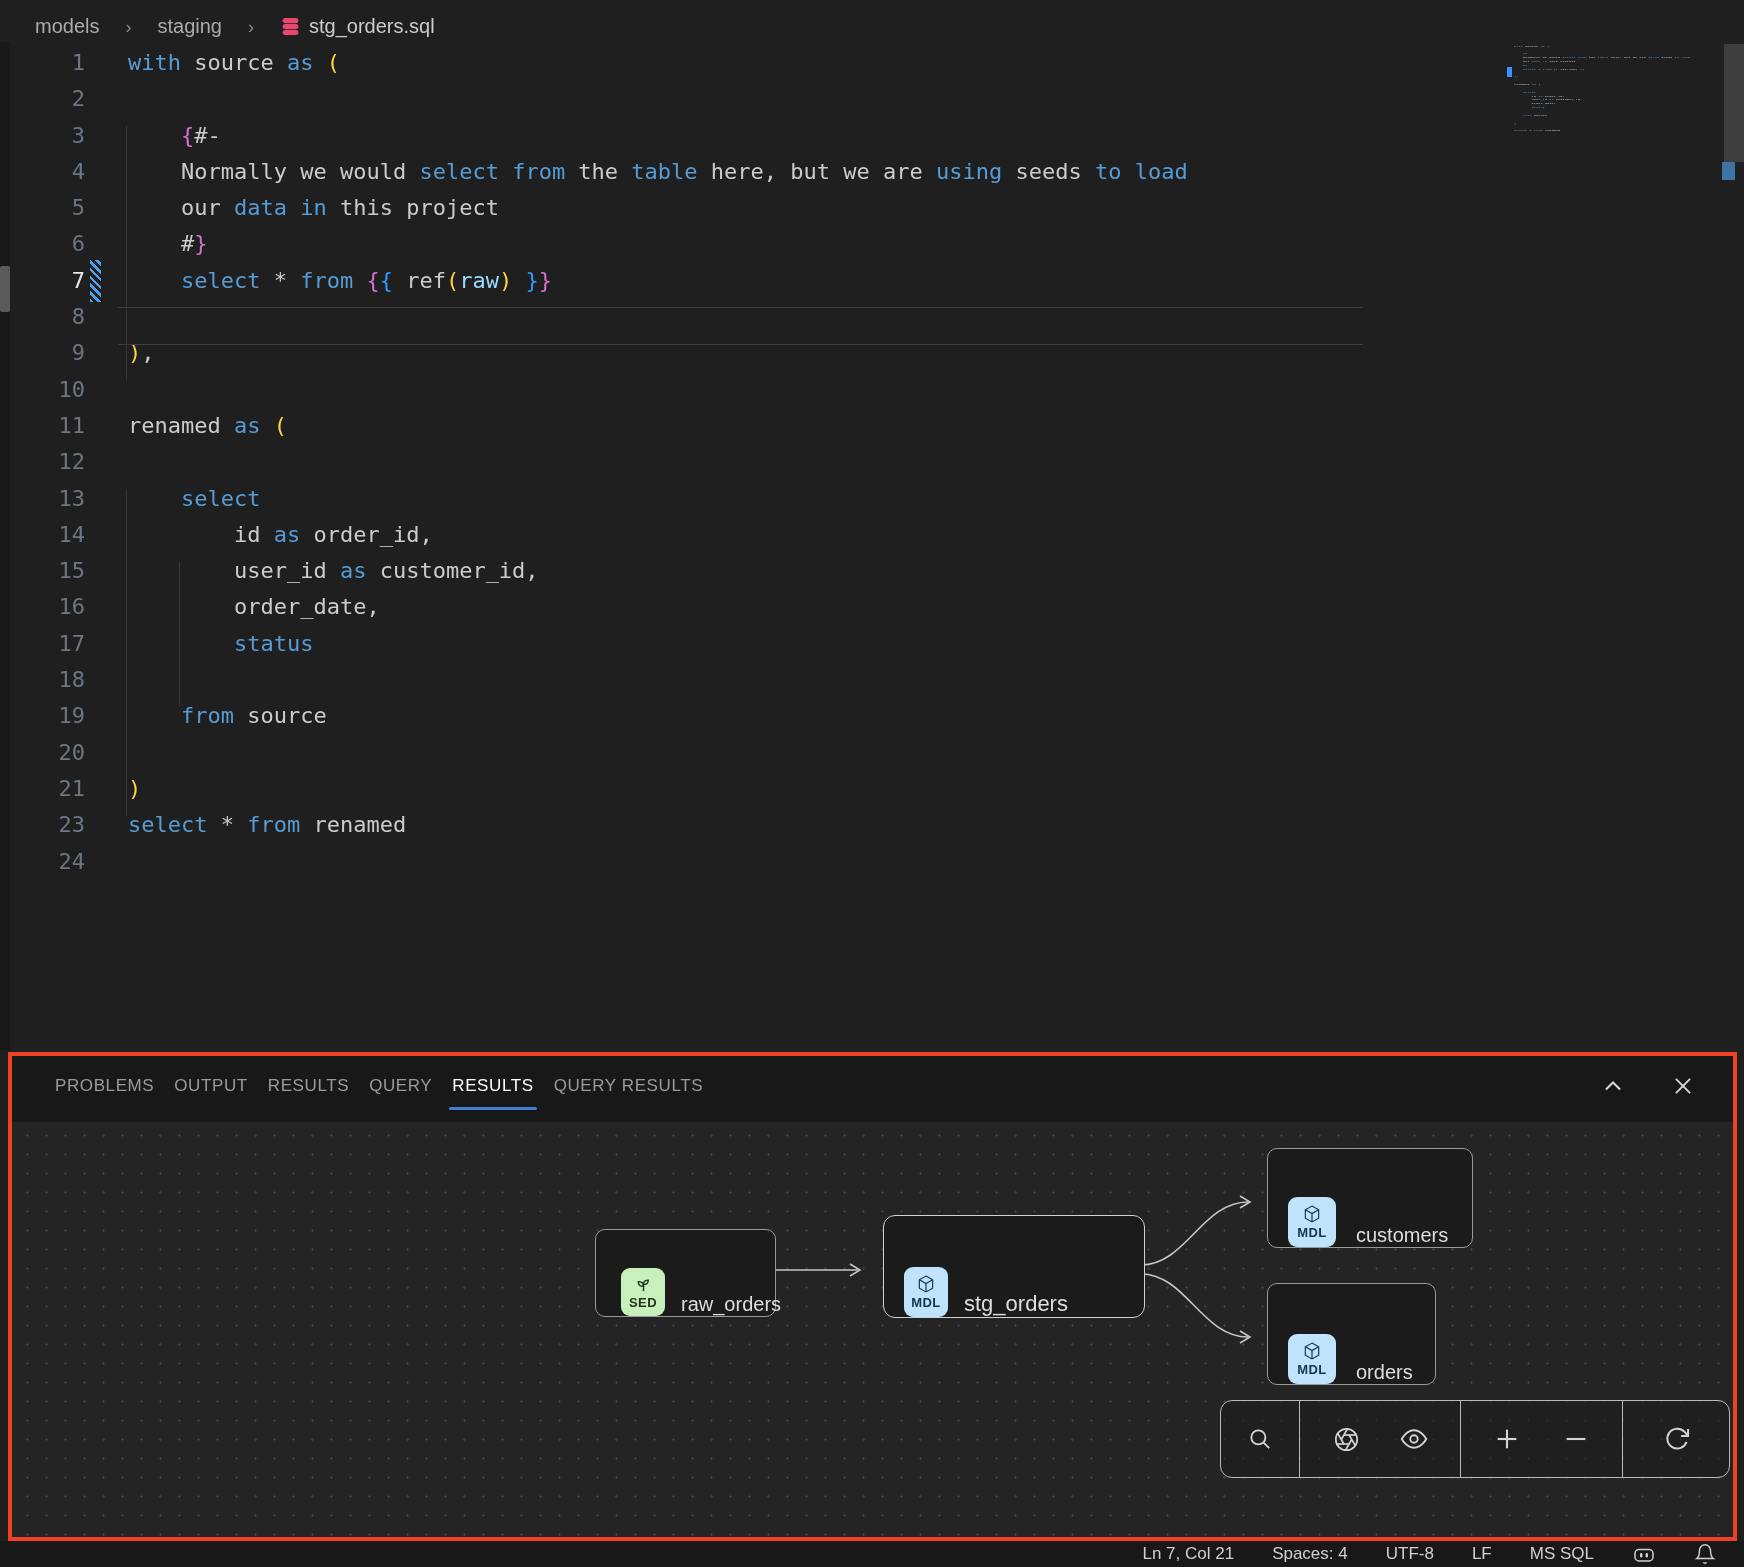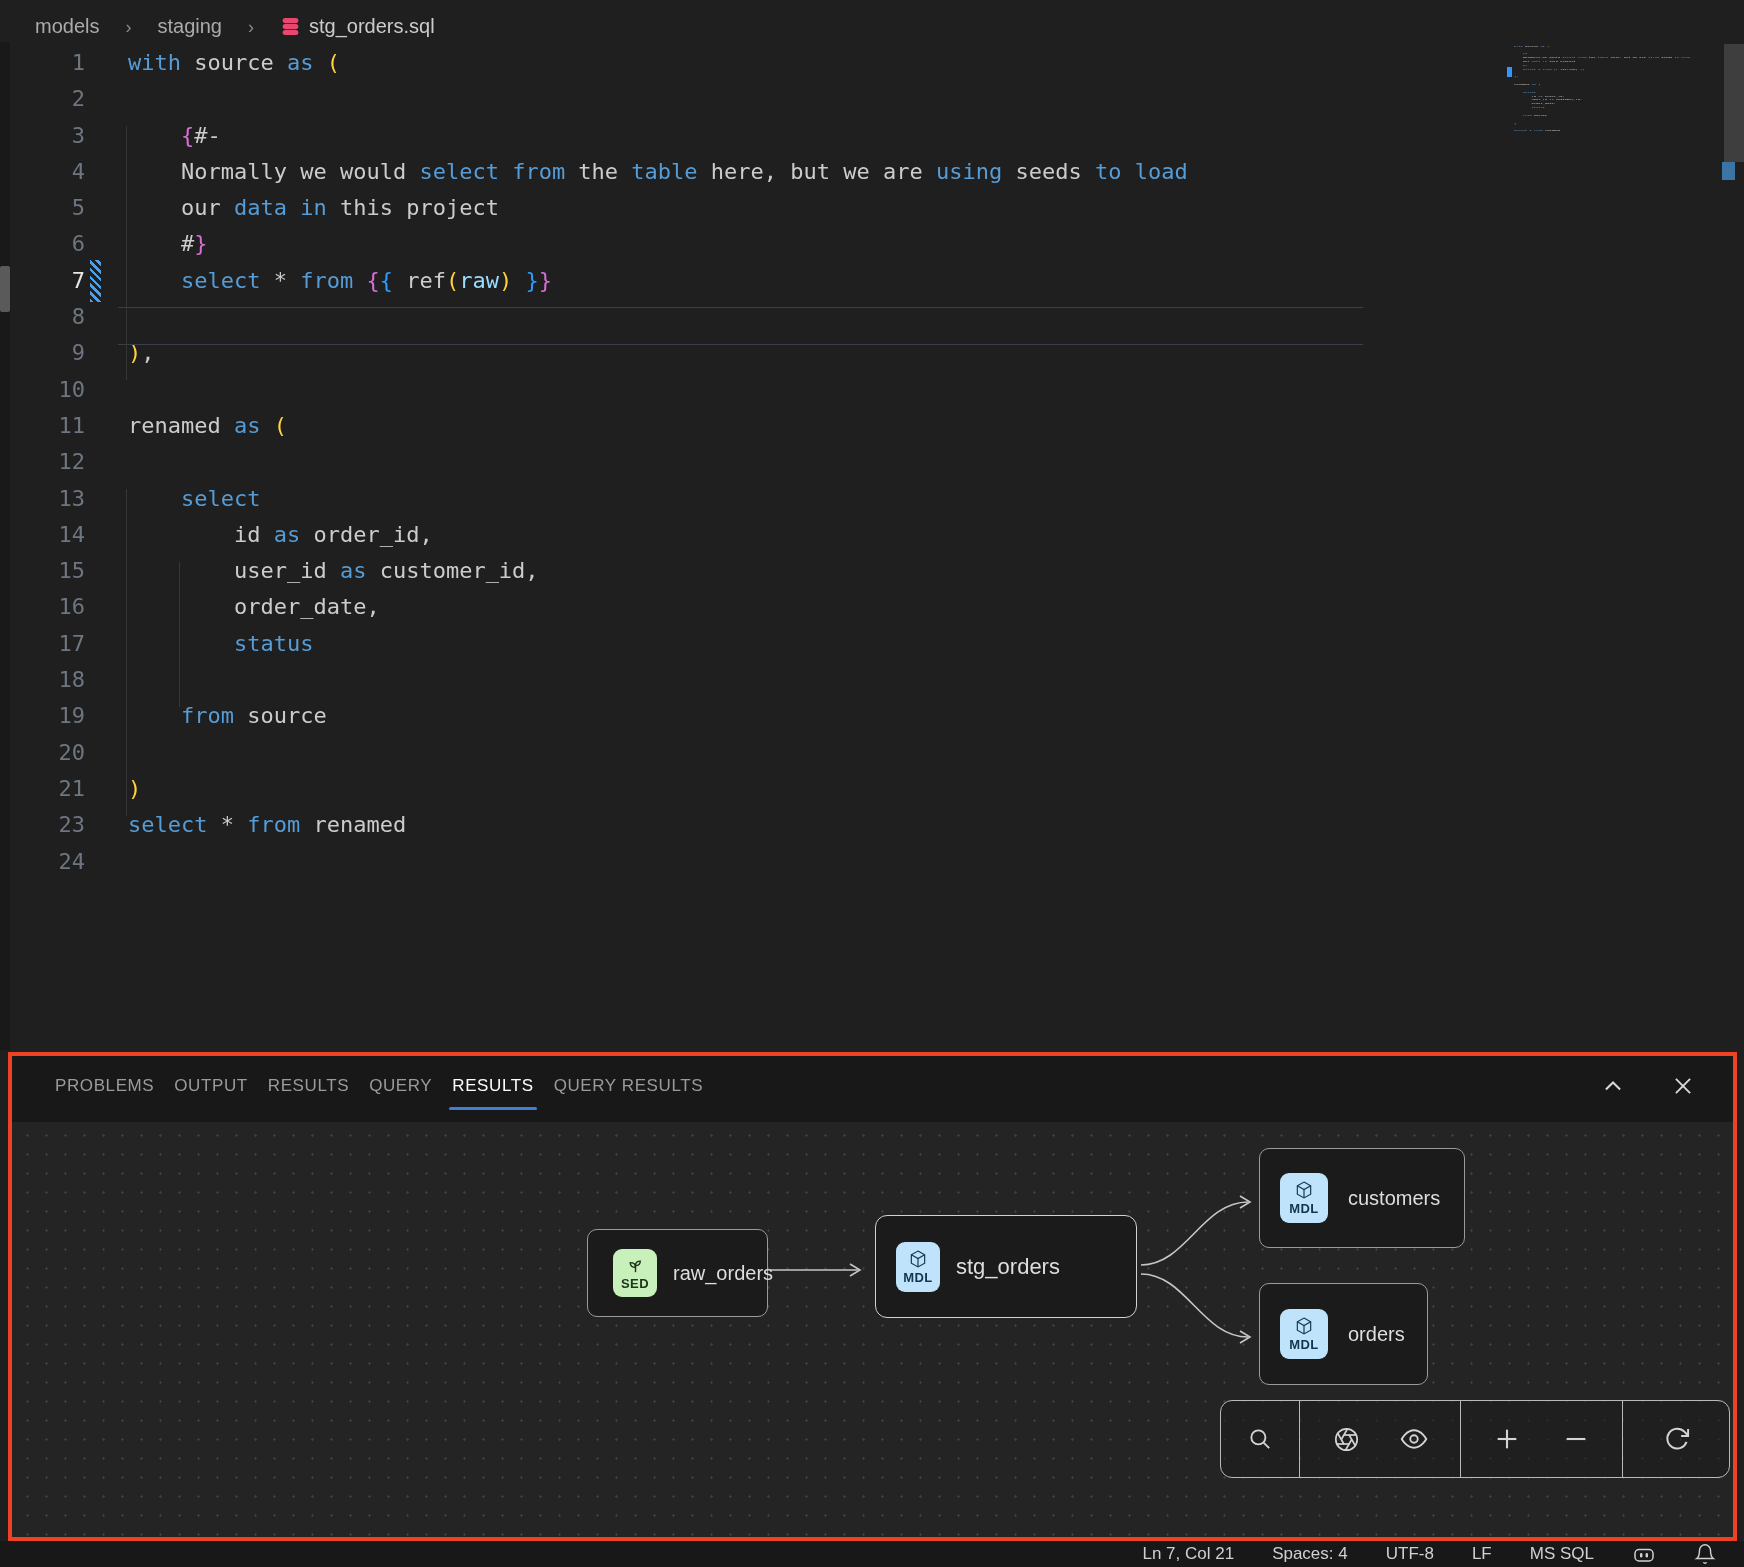--- a/index.html
+++ b/index.html
@@ -53,22 +53,22 @@
                      background:#3e7fd4;border-radius:2px;}
   .panel-actions{position:absolute;right:28px;top:8px;display:flex;gap:26px;align-items:center;}
   .panel-actions svg{display:block;}
 
   .panel-content{position:absolute;left:12px;top:1122px;width:1721px;height:415px;background:#242425;
       background-image:radial-gradient(circle,#3e3e40 1.2px,transparent 1.4px);
       background-size:19px 19px;background-position:6px 4px;overflow:hidden;}
 
   .edges{position:absolute;left:0;top:0;pointer-events:none;}
 
-  .lnode{position:absolute;display:flex;align-items:center;background:#1b1b1c;border-radius:10px;
-         box-sizing:border-box;color:#dedede;}
+  .lnode{position:absolute;display:flex;align-items:flex-end;background:#1b1b1c;border-radius:10px;
+         box-sizing:border-box;color:#dedede;margin-left:8px;}
   .node-raw{left:587px;top:1229px;width:181px;height:88px;padding-left:25px;gap:16px;border:1.4px solid #9a9a9a;font-size:20px;}
   .node-stg{left:875px;top:1215px;width:262px;height:103px;padding-left:20px;gap:16px;border:1.8px solid #d2d2d2;border-radius:12px;font-size:22px;}
   .node-customers{left:1259px;top:1148px;width:206px;height:100px;padding-left:20px;gap:20px;border:1.4px solid #9a9a9a;font-size:20px;}
   .node-orders{left:1259px;top:1283px;width:169px;height:102px;padding-left:20px;gap:20px;border:1.4px solid #9a9a9a;font-size:20px;}
   .badge{display:flex;flex-direction:column;align-items:center;justify-content:center;border-radius:9px;flex:0 0 auto;}
   .badge-seed{width:44px;height:48px;background:#c7f0ba;color:#21361c;}
   .badge-model{width:44px;height:50px;background:#bfe3fb;color:#123550;}
   .node-customers .badge,.node-orders .badge{width:48px;height:50px;}
   .badge .btxt{font-size:13px;font-weight:bold;letter-spacing:.4px;margin-top:1px;}
 

